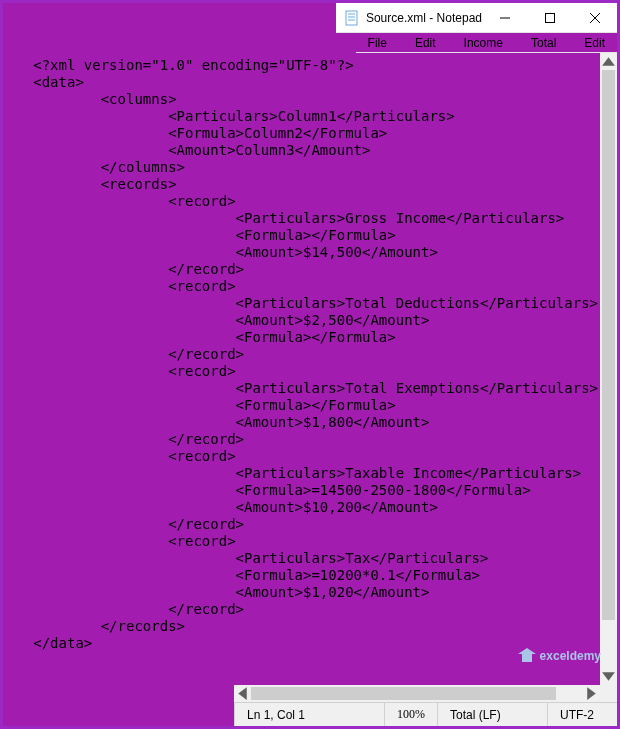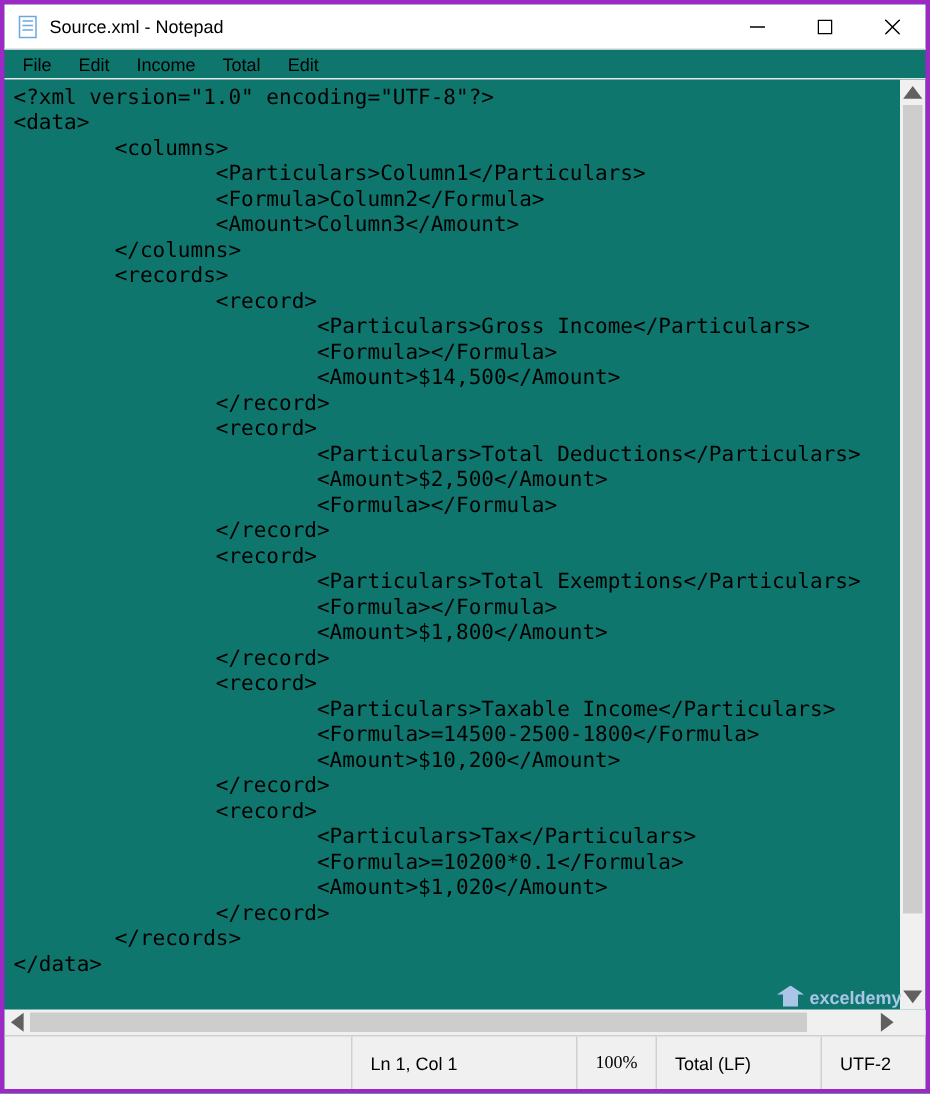--- a/index.html
+++ b/index.html
@@ -1,38 +1,38 @@
 <!DOCTYPE html>
 <html><head>
   <meta charset="utf-8">
   <style>
     * { margin:0; padding:0; box-sizing:border-box; }
     html,body{width:620px;height:729px;overflow:hidden;font-family:"Segoe UI",Tahoma,sans-serif;font-size:12px;}
-    .outer{width:620px;height:729px;border:3px solid #9d29c5;background:#0f766e;display:flex;flex-direction:column;}
+    .outer{width:620px;height:729px;border:3px solid #9d29c5;background:#a21caf;display:flex;flex-direction:column;align-items:flex-end;}
     .titlebar{height:30px;background:#fff;display:flex;align-items:center;border-bottom:1px solid #e5e5e5;}
     .titlebar .icon{width:16px;height:16px;margin:0 6px 0 8px;display:flex;align-items:center;justify-content:center;}
     .titlebar .title{flex:1;color:#000;font-size:12px;}
     .win-btns{display:flex;height:100%;}
     .win-btn{width:45px;display:flex;align-items:center;justify-content:center;color:#555;}
     .win-btn svg{width:10px;height:10px;}
-    .menubar{height:20px;display:flex;align-items:center;padding:0 4px;gap:2px;border-bottom:1px solid #e5e5e5;}
+    .menubar{height:20px;display:flex;align-items:center;padding:0 4px;gap:12px;border-bottom:1px solid #e5e5e5;}
     .menu{padding:2px 8px;color:#000;cursor:default;}
     .content-wrap{flex:1;display:flex;position:relative;overflow:hidden;}
     .editor{flex:1;font-family:Consolas,monospace;font-size:14px;line-height:17px;white-space:pre;padding:4px 2px 4px 6px;color:#000;overflow:hidden;}
     .scrollbar-v{width:17px;background:#f0f0f0;display:flex;flex-direction:column;align-items:center;}
     .sb-arrow{width:17px;height:17px;display:flex;align-items:center;justify-content:center;color:#666;}
     .sb-track-v{flex:1;width:17px;position:relative;}
     .sb-thumb-v{position:absolute;top:0;left:2px;right:2px;height:92%;background:#cdcdcd;border-radius:0;}
     .scrollbar-h{height:17px;background:#f0f0f0;display:flex;align-items:center;}
     .sb-track-h{flex:1;height:17px;position:relative;}
     .sb-thumb-h{position:absolute;left:0;top:2px;bottom:2px;width:92%;background:#cdcdcd;}
-    .statusbar{height:36px;background:#f0f0f0;border-top:1px solid #d0d0d0;display:flex;align-items:center;font-size:12px;color:#000;}
+    .statusbar{height:24px;background:#f0f0f0;border-top:1px solid #d0d0d0;display:flex;align-items:center;font-size:12px;color:#000;}
     .status-cell{border-left:1px solid #d0d0d0;height:100%;display:flex;align-items:center;padding:0 12px;}
     .status-spacer{flex:1;}
-    .watermark{position:absolute;right:16px;bottom:0;font-size:12px;color:#a9c5e8;font-weight:bold;display:flex;align-items:center;gap:4px;pointer-events:none;}
+    .watermark{position:absolute;right:16px;bottom:21px;font-size:12px;color:#a9c5e8;font-weight:bold;display:flex;align-items:center;gap:4px;pointer-events:none;}
     .bottom-area{position:relative;}
   </style>
 </head>
 <body>
 
 <div class="outer">
   <div class="titlebar">
     <span class="icon">
       <svg viewBox="0 0 16 16">
           <rect x="2" y="1" width="11" height="14" fill="#fff" stroke="#6aa9e0" stroke-width="1"></rect>

